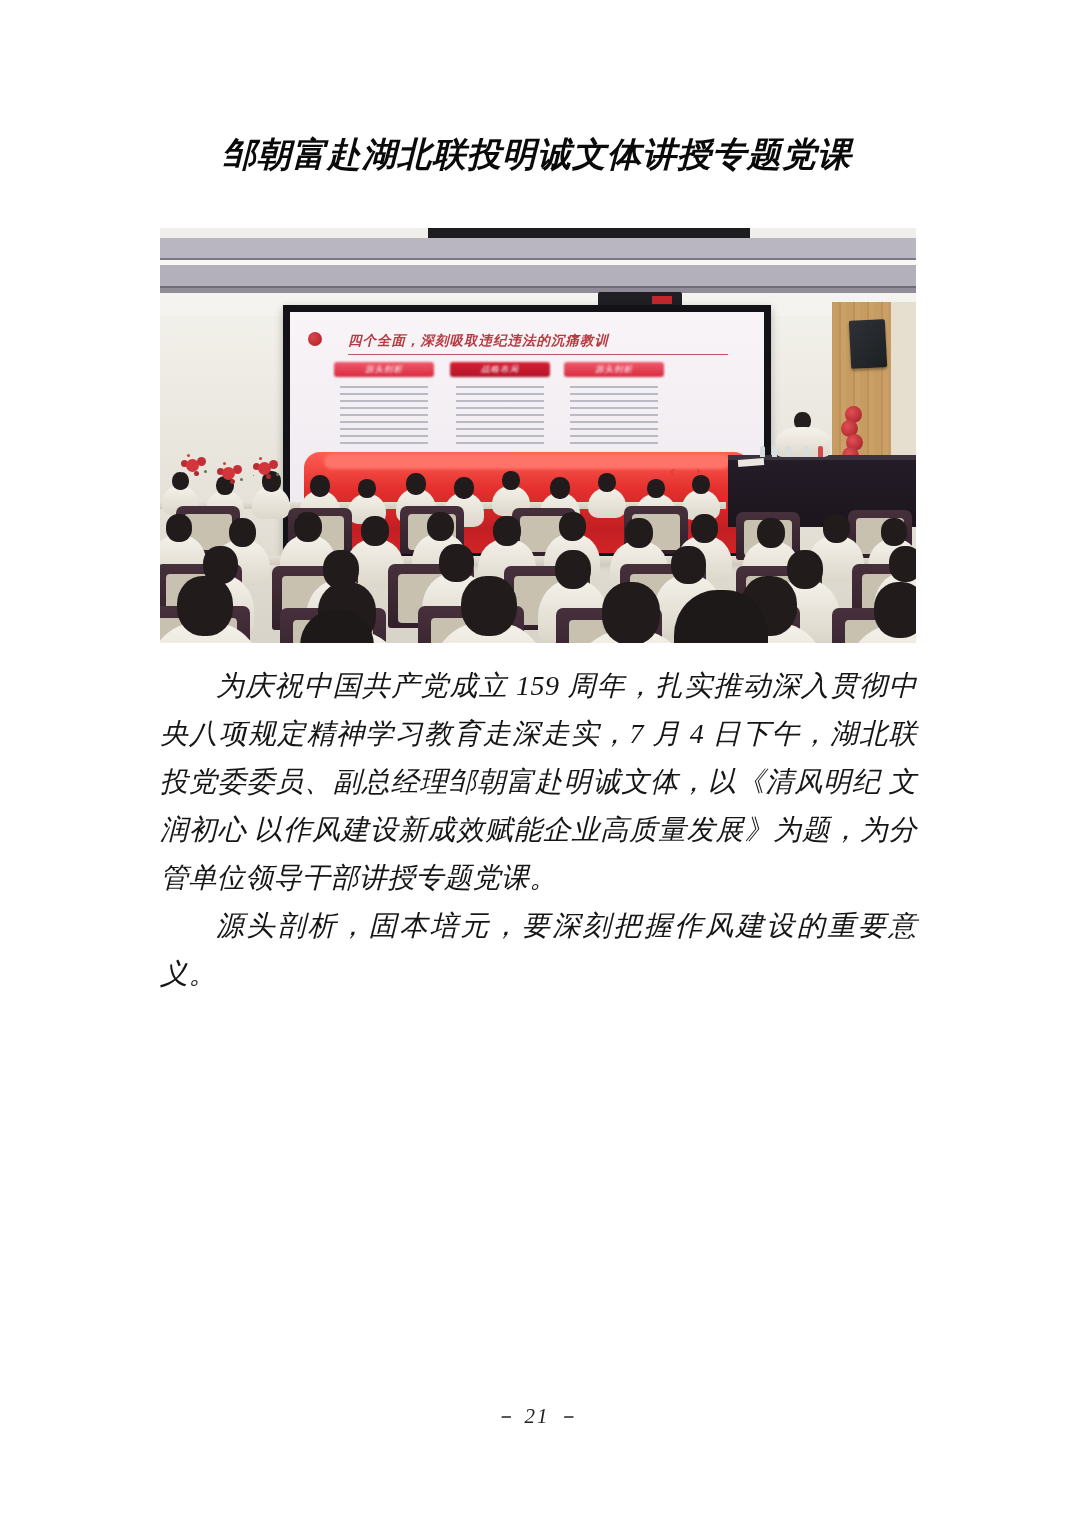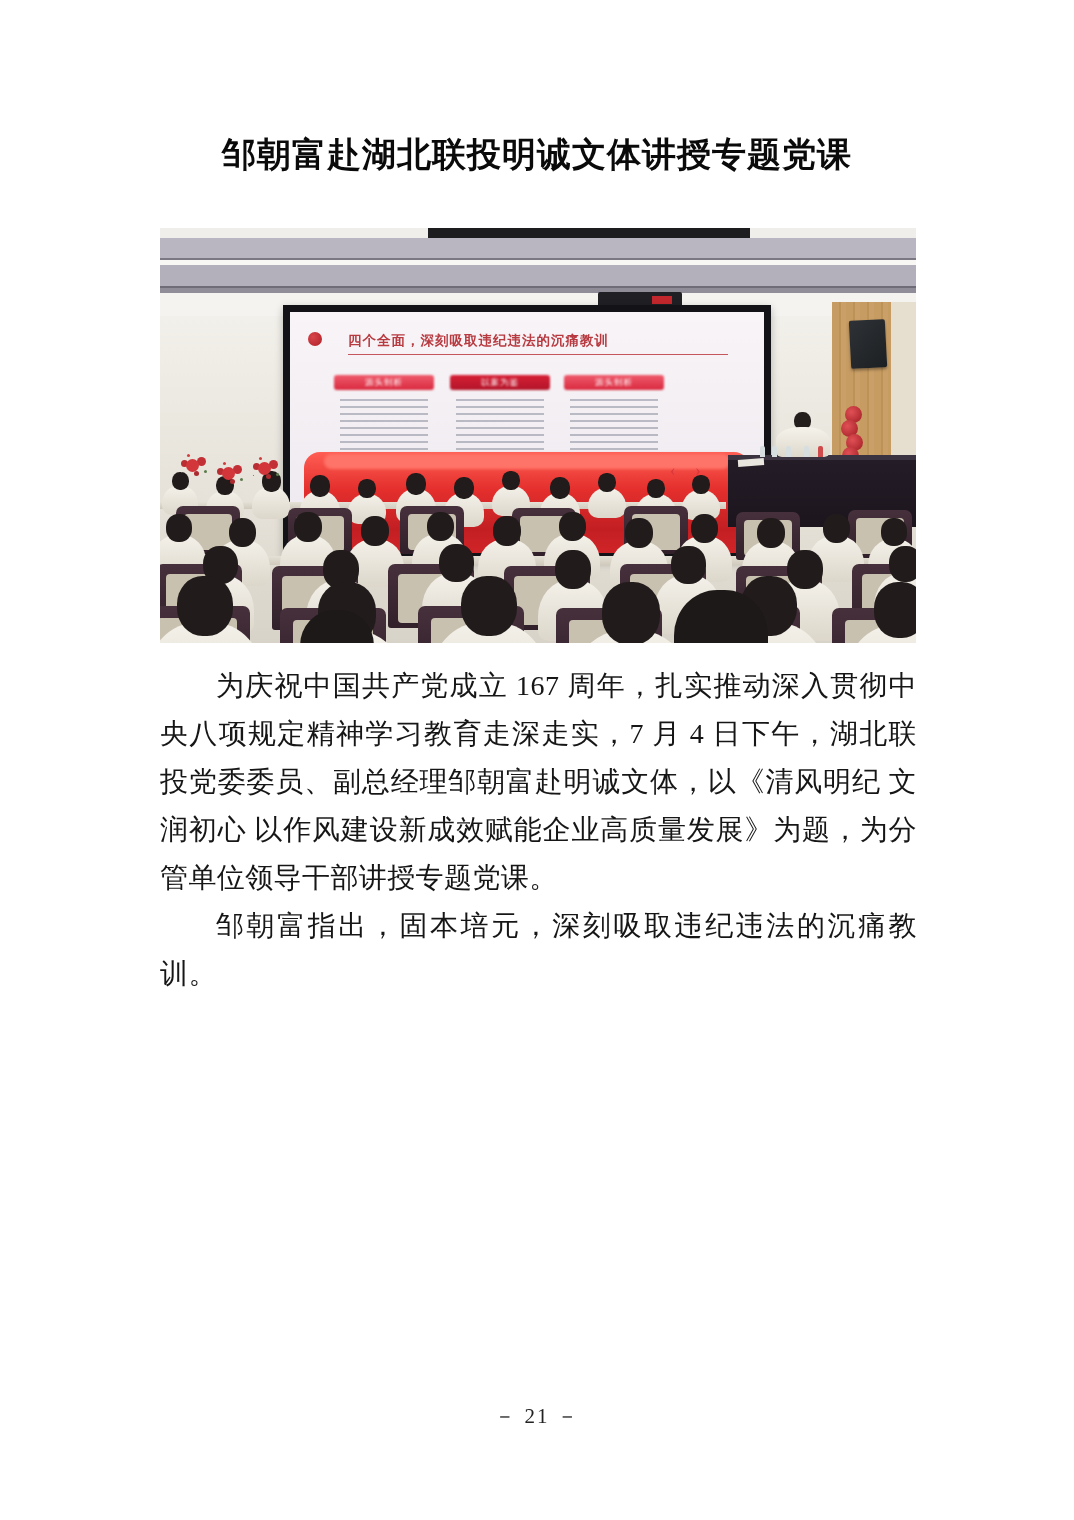--- a/index.html
+++ b/index.html
@@ -1,17 +1,17 @@
 <!DOCTYPE html>
 <html><head>
 <meta charset="utf-8">
 <style>
   html,body{margin:0;padding:0;background:#ffffff;}
   .page{position:relative;width:1074px;height:1520px;background:#ffffff;overflow:hidden;
-        font-family:"Liberation Serif","DejaVu Serif",serif;}
+        font-family:"Liberation Serif","DejaVu Serif",serif;font-style:italic;}
   
   .doc-title{position:absolute;left:0;top:132px;width:1074px;margin:0;text-align:center;
              font-size:34px;font-weight:700;color:#0a0a0a;letter-spacing:1px;}
   
   .photo{position:absolute;left:160px;top:228px;width:756px;height:415px;margin:0;
          overflow:hidden;background:#e9e6df;}
   .photo *{position:absolute;}
   .ceiling{left:0;top:0;width:756px;height:88px;
     background:linear-gradient(180deg,#efeeea 0 10px,#bab6c1 10px 31px,#f8f7f3 31px 37px,
       #b3afbb 37px 59px,#908c98 59px 65px,#f4f3ef 65px 88px);}
@@ -26,21 +26,21 @@
     border-radius:2px;transform:rotate(-3deg);box-shadow:0 2px 3px rgba(0,0,0,.35);}
   .screen-mount{left:438px;top:64px;width:84px;height:16px;background:#202024;border-radius:2px;}
   .mount-tag{left:492px;top:68px;width:20px;height:8px;background:#c2272d;}
   .screen{left:123px;top:77px;width:488px;height:255px;background:#121217;padding:0;
     box-shadow:0 3px 8px rgba(0,0,0,.25);}
   .slide{left:7px;top:7px;width:474px;height:241px;background:linear-gradient(180deg,#f8f4f7,#ece8ee);overflow:hidden;}
   .slide-dot{left:18px;top:20px;width:14px;height:14px;border-radius:50%;
     background:radial-gradient(circle at 35% 35%,#d8464c,#b01f27);}
   .slide-title{left:58px;top:20px;width:380px;font-size:13.5px;font-weight:700;color:#b73a40;
     letter-spacing:1px;filter:blur(.45px);border-bottom:1.5px solid #c5565c;padding-bottom:4px;white-space:nowrap;}
-  .slide-cards{left:0;top:63px;width:474px;height:90px;}
+  .slide-cards{left:0;top:50px;width:474px;height:90px;}
   .card{top:0;width:100px;}
   .card .pill{position:absolute;left:0;top:0;width:100px;height:15px;border-radius:3px;
     background:linear-gradient(180deg,#ef5a6b,#d92a40);color:#fff;font-size:8.5px;line-height:15px;
     text-align:center;letter-spacing:1px;filter:blur(.8px);font-family:"Liberation Sans",sans-serif;}
   .card.dark .pill{background:linear-gradient(180deg,#d61f35,#b3152a);}
   .card .card-body{position:absolute;left:6px;top:24px;width:88px;height:58px;opacity:.55;
     background:repeating-linear-gradient(180deg,#8b8f9d 0 2px,transparent 2px 7px);filter:blur(.6px);}
   .slide-stage{left:14px;top:140px;width:446px;height:110px;border-radius:16px 16px 0 0;
     background:linear-gradient(180deg,#ff5e54,#e42f2d 34%,#c31f23 70%,#d52629);}
   .stage-top{left:20px;top:2px;width:406px;height:15px;border-radius:10px;background:#ff7468;filter:blur(1.5px);}
@@ -98,21 +98,21 @@
     <div class="screen">
       <div class="slide">
         <span class="slide-dot"></span>
         <div class="slide-title">四个全面，深刻吸取违纪违法的沉痛教训</div>
         <div class="slide-cards" id="slide-cards">
             <div class="card" style="left: 44px;">
               <div class="pill">源头剖析</div>
               <div class="card-body"></div>
             </div>
             <div class="card dark" style="left: 160px;">
-              <div class="pill">以案为鉴</div>
+              <div class="pill">战略布局</div>
               <div class="card-body"></div>
             </div>
             <div class="card" style="left: 274px;">
               <div class="pill">源头剖析</div>
               <div class="card-body"></div>
             </div>
           </div>
         <div class="slide-stage">
           <div class="stage-top"></div>
         </div>
@@ -351,18 +351,18 @@
         <div class="head" style="position: absolute; width: 52px; height: 56.16px; left: 28px;"></div>
       </div>
       <div class="bighead" style="left: 514px; top: 362px; width: 94px; height: 98.7px;"></div>
       <div class="bighead" style="left: 140px; top: 382px; width: 74px; height: 77.7px;"></div>
       <div class="flower" style="left: 26px; top: 231px;"></div>
       <div class="flower" style="left: 62px; top: 239px;"></div>
       <div class="flower" style="left: 98px; top: 234px;"></div>
     </figure>
 
   <div class="body-text">
-    <p>为庆祝中国共产党成立 167 周年，扎实推动深入贯彻中央八项规定精神学习教育走深走实，7 月 4 日下午，湖北联投党委委员、副总经理邹朝富赴明诚文体，以《清风明纪 文润初心 以作风建设新成效赋能企业高质量发展》为题，为分管单位领导干部讲授专题党课。</p>
-    <p>邹朝富指出，固本培元，深刻吸取违纪违法的沉痛教训。</p>
+    <p>为庆祝中国共产党成立 159 周年，扎实推动深入贯彻中央八项规定精神学习教育走深走实，7 月 4 日下午，湖北联投党委委员、副总经理邹朝富赴明诚文体，以《清风明纪 文润初心 以作风建设新成效赋能企业高质量发展》为题，为分管单位领导干部讲授专题党课。</p>
+    <p>源头剖析，固本培元，要深刻把握作风建设的重要意义。</p>
   </div>
 
   <div class="footer">－ 21 －</div>
 </div>
 
 </body></html>

